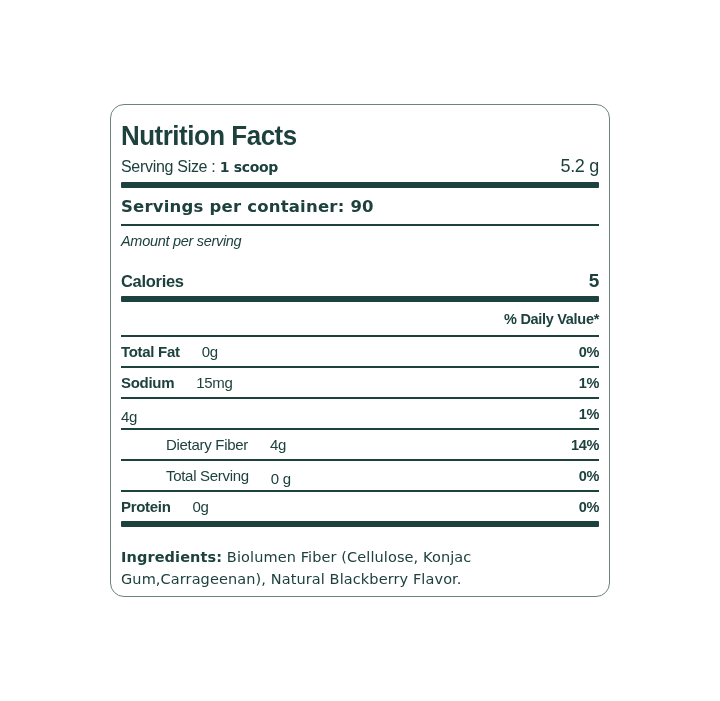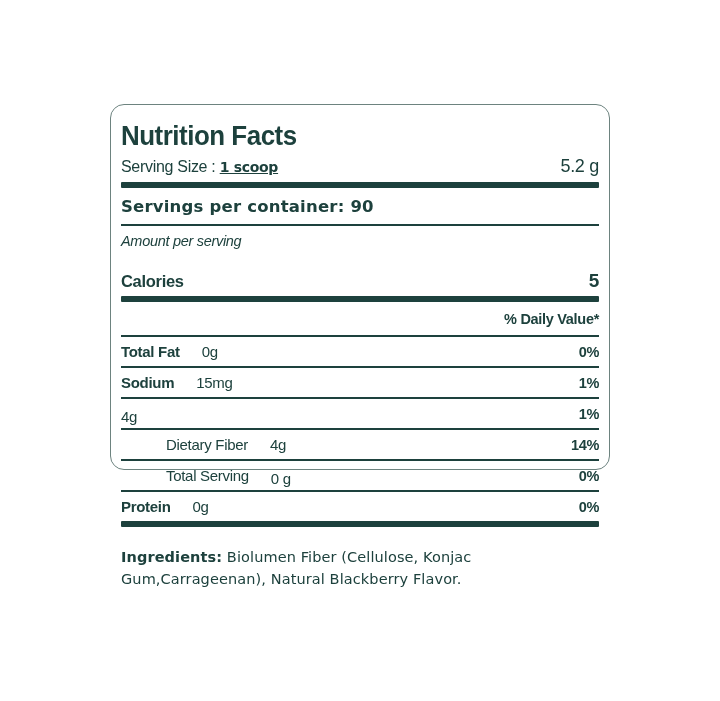--- a/index.html
+++ b/index.html
@@ -15,21 +15,21 @@
     width: 720px;
     height: 701px;
     background: #ffffff;
     overflow: hidden;
   }
   .label-box {
     position: absolute;
     left: 110px;
     top: 104px;
     width: 500px;
-    height: 366px;
+    height: 493px;
     box-sizing: border-box;
     border: 1.5px solid #6d837f;
     border-radius: 14px;
     background: #ffffff;
     padding: 16px 10px 0 10px;
     color: #1d413d;
   }
   .cond { font-family: "Liberation Sans", sans-serif; letter-spacing: -0.3px; }
 
   .nf-title {
@@ -45,21 +45,20 @@
     display: flex;
     justify-content: space-between;
     align-items: baseline;
     margin-bottom: 5px;
   }
   .serving-left { font-size: 16px; }
   .serving-left .scoop {
     font-family: "DejaVu Sans", sans-serif;
     font-weight: 700;
     font-size: 14px;
-    text-decoration: underline;
   }
   .serving-weight { font-size: 18px; }
 
   .bar-thick {
     height: 6px;
     background: #1d413d;
     border-radius: 1px;
   }
   .rule-thin {
     height: 2px;

